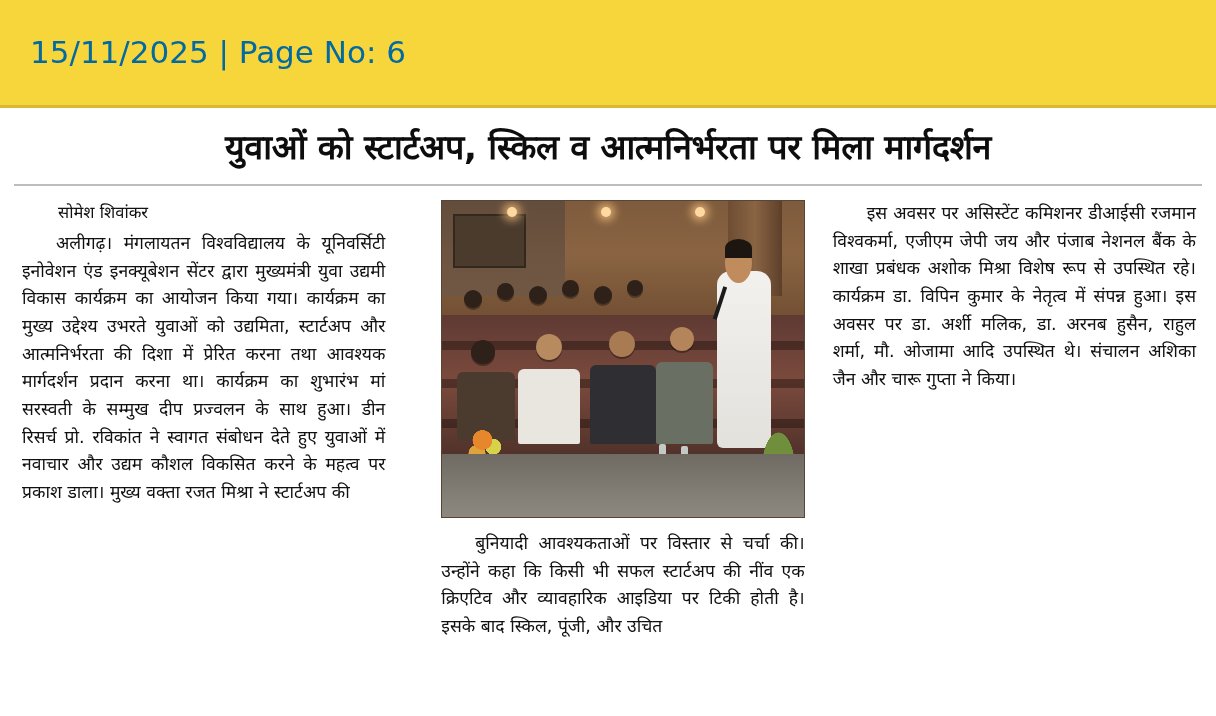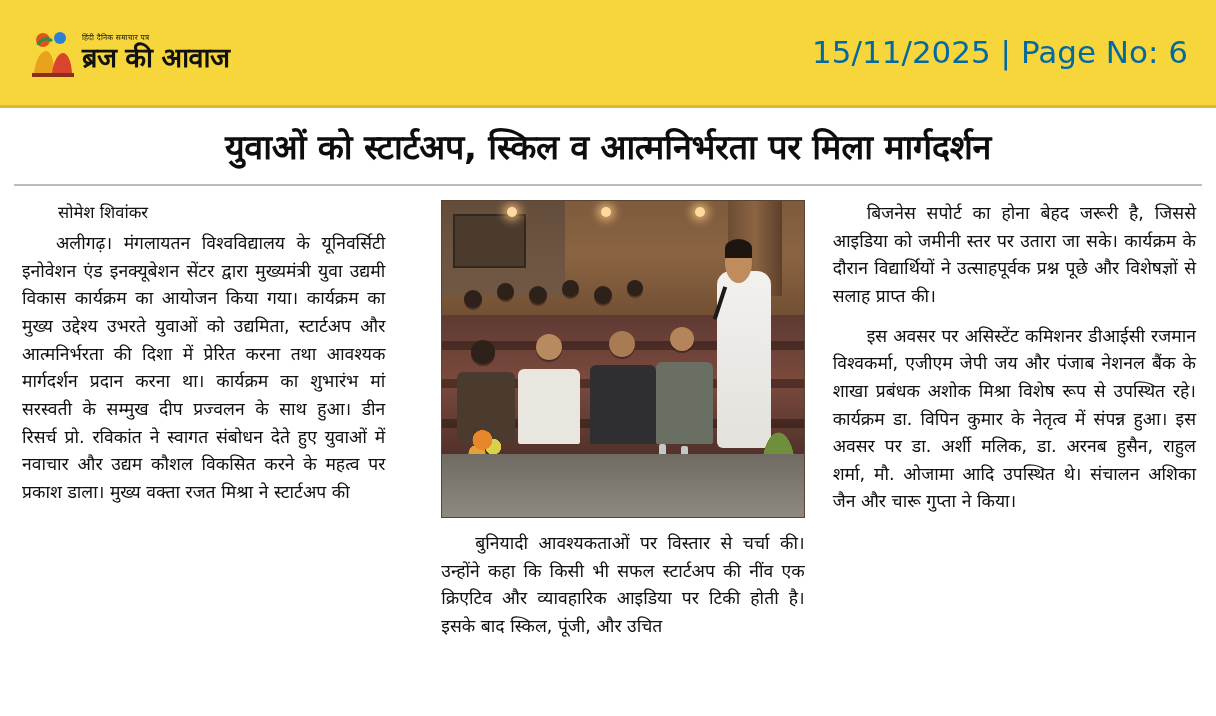--- a/index.html
+++ b/index.html
@@ -262,37 +262,20 @@
     opacity: .9;
   }
 </style>
 </head>
 <body>
 
 <div class="page">
 
   <div class="header">
 
-    <div class="masthead">
-      <div class="masthead-mark">
-        <svg width="46" height="52" viewBox="0 0 46 52" aria-hidden="true">
-          <circle cx="13" cy="13" r="7" fill="#e0531f"></circle>
-          <circle cx="30" cy="11" r="6" fill="#2b7fd4"></circle>
-          <path d="M4 46 C6 30 12 24 16 24 C20 24 24 30 24 46 Z" fill="#e8a21c"></path>
-          <path d="M22 46 C24 32 29 26 33 26 C37 26 41 32 42 46 Z" fill="#d9452c"></path>
-          <path d="M8 18 C10 12 18 10 22 14" stroke="#2f8f45" stroke-width="3" fill="none"></path>
-          <rect x="2" y="46" width="42" height="4" fill="#8b2f1c"></rect>
-        </svg>
-      </div>
-      <div class="masthead-text">
-        <div class="masthead-top">हिंदी दैनिक समाचार पत्र</div>
-        <div class="masthead-main">ब्रज की आवाज</div>
-
-      </div>
-    </div>
 
     <div class="header-right">
       <div class="header-date">15/11/2025 | Page No: 6</div>
     </div>
   </div>
 
   <div class="headline-wrap">
     <div class="headline">युवाओं को स्टार्टअप, स्किल व आत्मनिर्भरता पर मिला मार्गदर्शन</div>
   </div>
   <div class="rule"></div>
@@ -350,18 +333,17 @@
         <div class="ph-bottle" style="left:60%;bottom:15%;width:7px;height:26px"></div>
         <div class="ph-bottle" style="left:66%;bottom:15%;width:7px;height:24px"></div>
         <div class="ph-flower"></div>
         <div class="ph-plant"></div>
         <div class="ph-floor"></div>
       </div>
       <p class="para">बुनियादी आवश्यकताओं पर विस्तार से चर्चा की। उन्होंने कहा कि किसी भी सफल स्टार्टअप की नींव एक क्रिएटिव और व्यावहारिक आइडिया पर टिकी होती है। इसके बाद स्किल, पूंजी, और उचित</p>
     </div>
 
     <div class="col col-right">
-      <p class="para">बिजनेस सपोर्ट का होना बेहद जरूरी है, जिससे आइडिया को जमीनी स्तर पर उतारा जा सके। कार्यक्रम के दौरान विद्यार्थियों ने उत्साहपूर्वक प्रश्न पूछे और विशेषज्ञों से सलाह प्राप्त की।</p>
       <p class="para">इस अवसर पर असिस्टेंट कमिशनर डीआईसी रजमान विश्वकर्मा, एजीएम जेपी जय और पंजाब नेशनल बैंक के शाखा प्रबंधक अशोक मिश्रा विशेष रूप से उपस्थित रहे। कार्यक्रम डा. विपिन कुमार के नेतृत्व में संपन्न हुआ। इस अवसर पर डा. अर्शी मलिक, डा. अरनब हुसैन, राहुल शर्मा, मौ. ओजामा आदि उपस्थित थे। संचालन अशिका जैन और चारू गुप्ता ने किया।</p>
     </div>
 
   </div>
 </div>
 
 </body></html>

